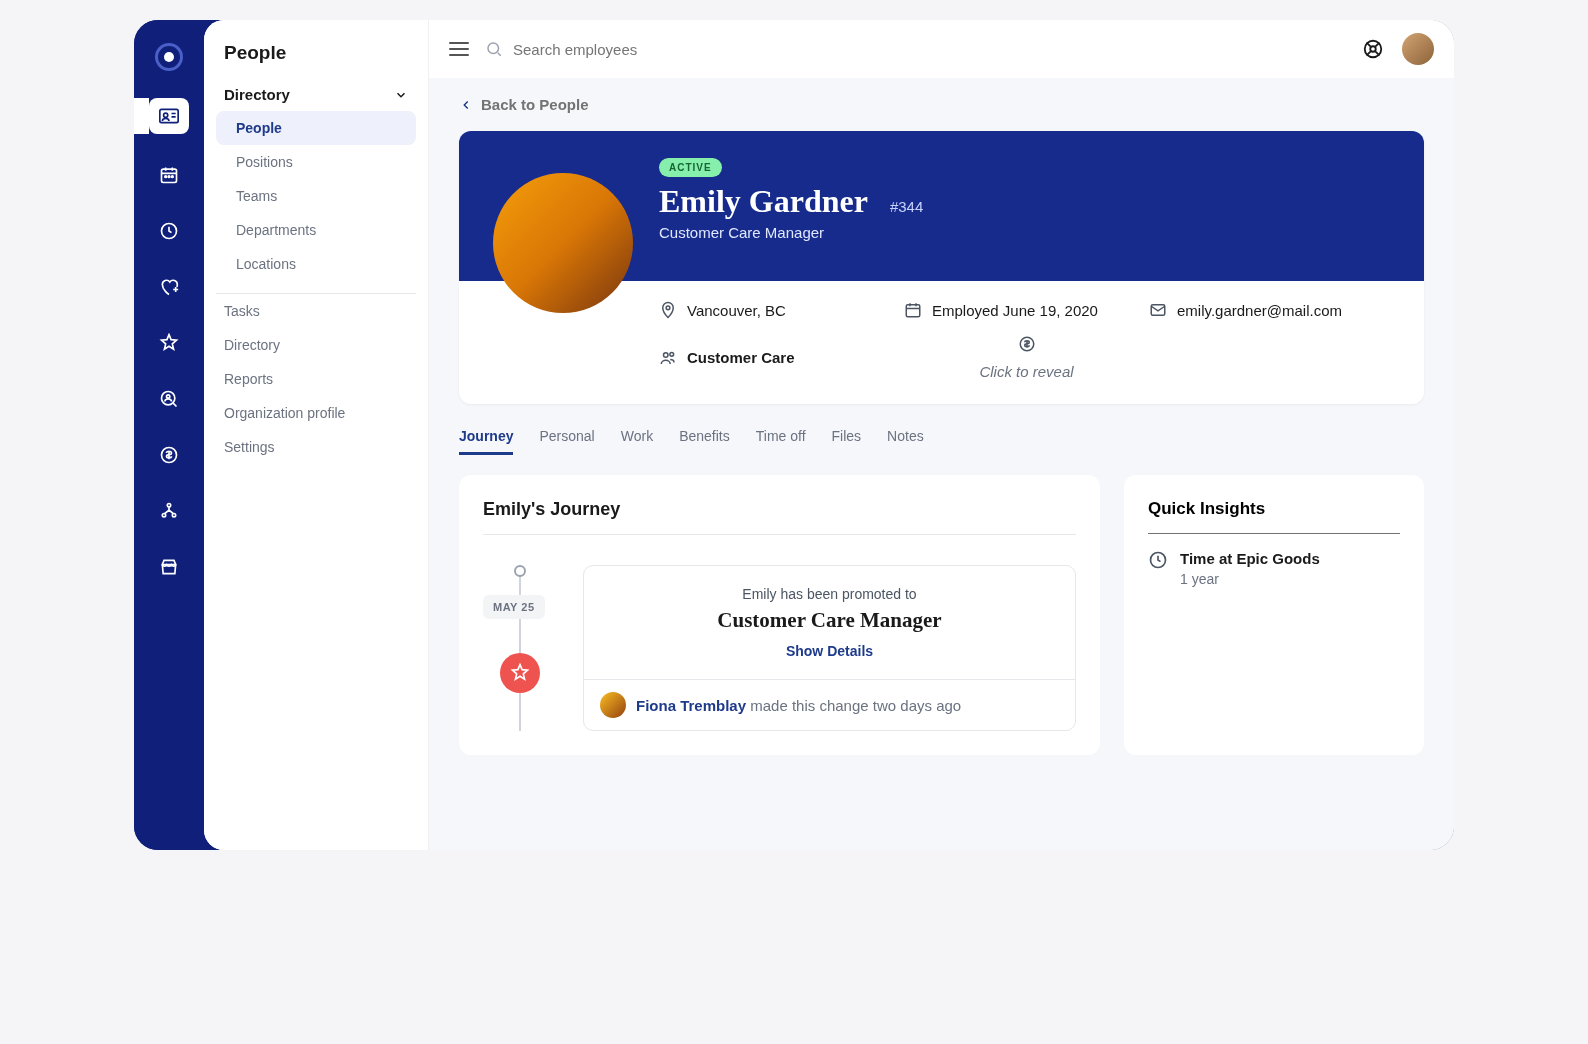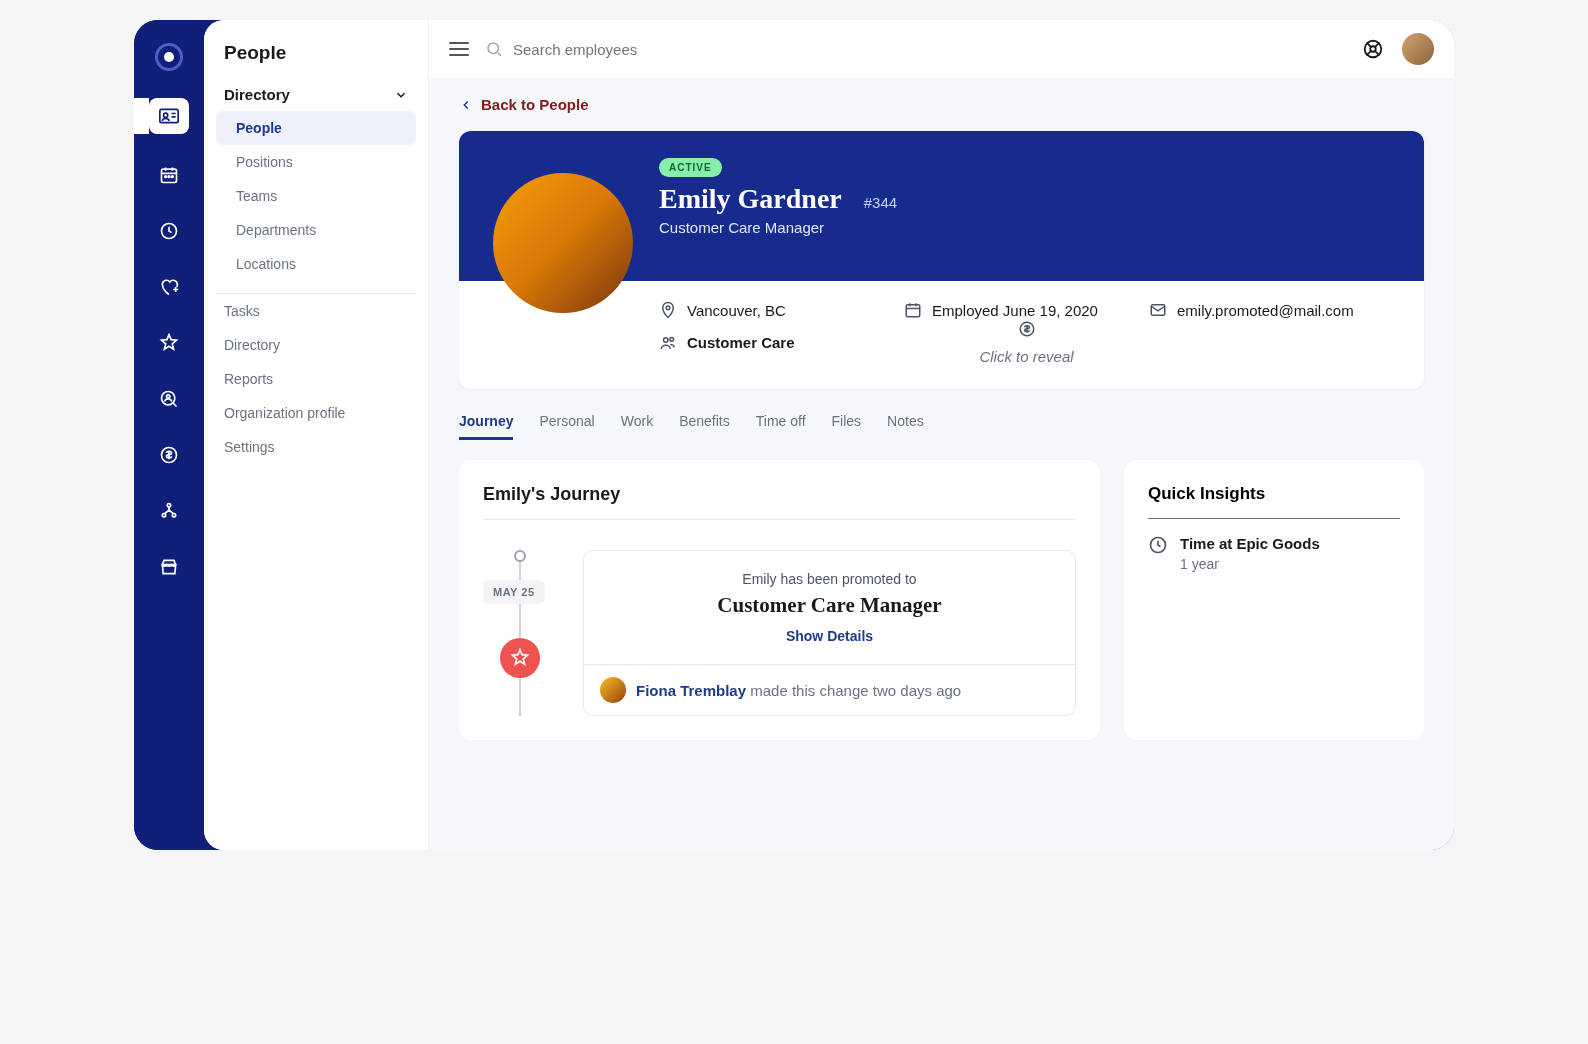--- a/index.html
+++ b/index.html
@@ -149,21 +149,21 @@
   width: 32px;
   height: 32px;
   border-radius: 50%;
   background: linear-gradient(135deg, #d4a574 0%, #8b6239 100%);
 }
 .body-area { flex: 1; padding: 18px 30px; overflow-y: auto; }
 .back-link {
   display: flex;
   align-items: center;
   gap: 8px;
-  color: #7f1d1d;
+  color: #737373;
   font-weight: 600;
   font-size: 15px;
   cursor: pointer;
   margin-bottom: 18px;
 }
 .profile-card {
   background: #fff;
   border-radius: 12px;
   overflow: hidden;
   box-shadow: 0 1px 3px rgba(0,0,0,0.05);
@@ -179,38 +179,38 @@
   display: inline-block;
   background: #86efac;
   color: #166534;
   font-size: 10px;
   font-weight: 700;
   letter-spacing: 1px;
   padding: 4px 10px;
   border-radius: 10px;
 }
 .profile-name-row { display: flex; align-items: baseline; gap: 10px; margin-top: 6px; }
-.profile-name { font-size: 28px; font-weight: 700; color: #fff; font-family: Georgia, serif; }
+.profile-name { font-size: 32px; font-weight: 700; color: #fff; font-family: Georgia, serif; }
 .profile-id { color: #c7d2fe; font-size: 15px; margin-left: 12px; }
 .profile-role { color: #e0e7ff; font-size: 15px; margin-top: 4px; }
 .avatar-lg {
   position: absolute;
   left: 34px;
   top: 42px;
   width: 140px;
   height: 140px;
   border-radius: 50%;
   background: linear-gradient(135deg, #f59e0b 0%, #d97706 50%, #78350f 100%);
   border: 0px solid #fff;
 }
 .profile-details {
   padding: 20px 30px 24px 200px;
   display: grid;
   grid-template-columns: 1fr 1fr 1fr;
-  row-gap: 1px;
+  row-gap: 16px;
 }
 .detail-item { display: flex; align-items: center; gap: 10px; font-size: 15px; color: #1a1a1a; }
 .detail-item .icon { color: #4b5563; flex-shrink: 0; }
 .detail-item.italic { color: #6b7280; font-style: italic; flex-direction: column; }
 .tabs {
   display: flex;
   gap: 26px;
   margin-bottom: 20px;
 }
 .tab {
@@ -489,21 +489,21 @@
                   <line x1="8" y1="3" x2="8" y2="7"></line>
                   <line x1="16" y1="3" x2="16" y2="7"></line>
                 </svg>
               <span>Employed June 19, 2020</span>
             </div>
             <div class="detail-item">
               <svg class="icon" width="18" height="18" viewBox="0 0 24 24" fill="none" stroke="currentColor" stroke-width="2">
                   <rect x="3" y="5" width="18" height="14" rx="2"></rect>
                   <path d="M3 7l9 6 9-6"></path>
                 </svg>
-              <span>emily.promoted@mail.com</span>
+              <span>emily.gardner@mail.com</span>
             </div>
             <div class="detail-item">
               <svg class="icon" width="18" height="18" viewBox="0 0 24 24" fill="none" stroke="currentColor" stroke-width="2">
                   <circle cx="9" cy="8" r="3"></circle>
                   <path d="M3 20c0-3 3-5 6-5s6 2 6 5"></path>
                   <circle cx="17" cy="7" r="2.5"></circle>
                   <path d="M15 14c2 0 5 1 5 4"></path>
                 </svg>
               <span style="font-weight:600">Customer Care</span>
             </div>

